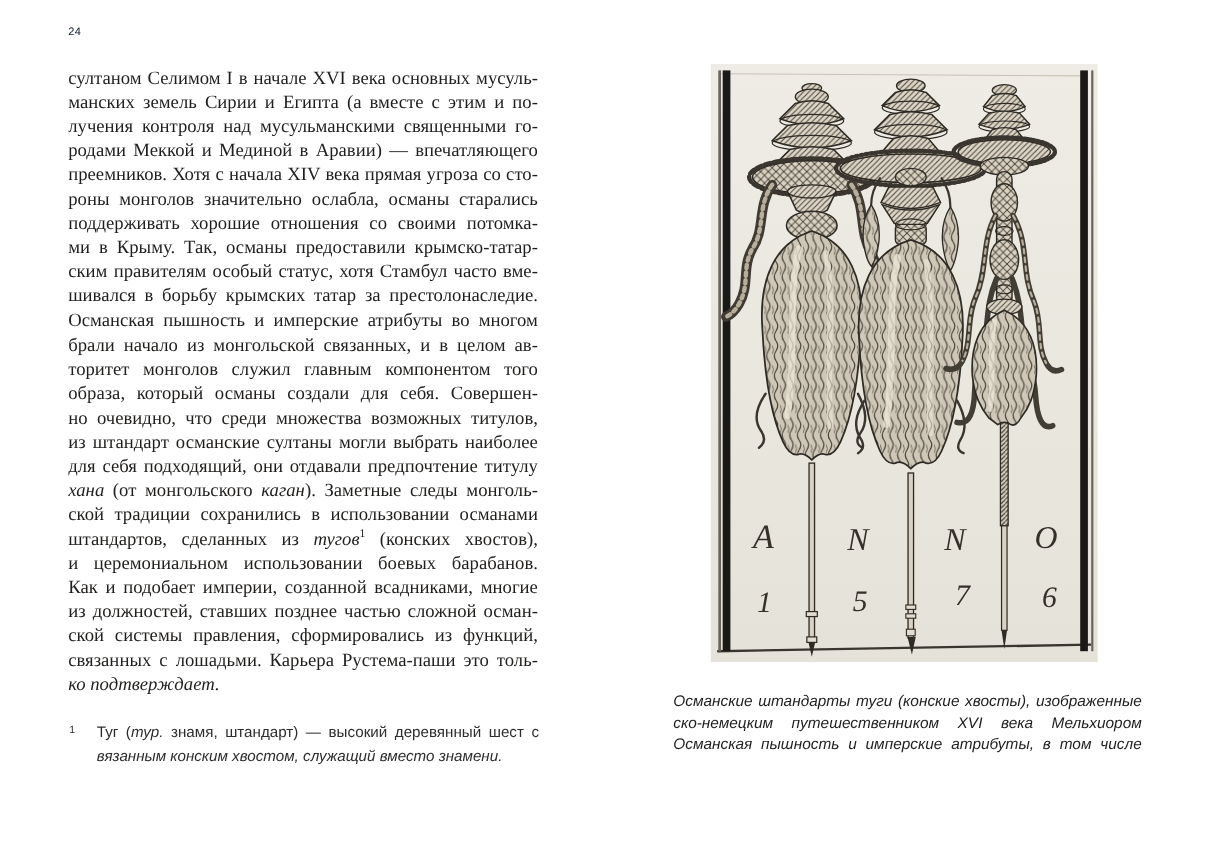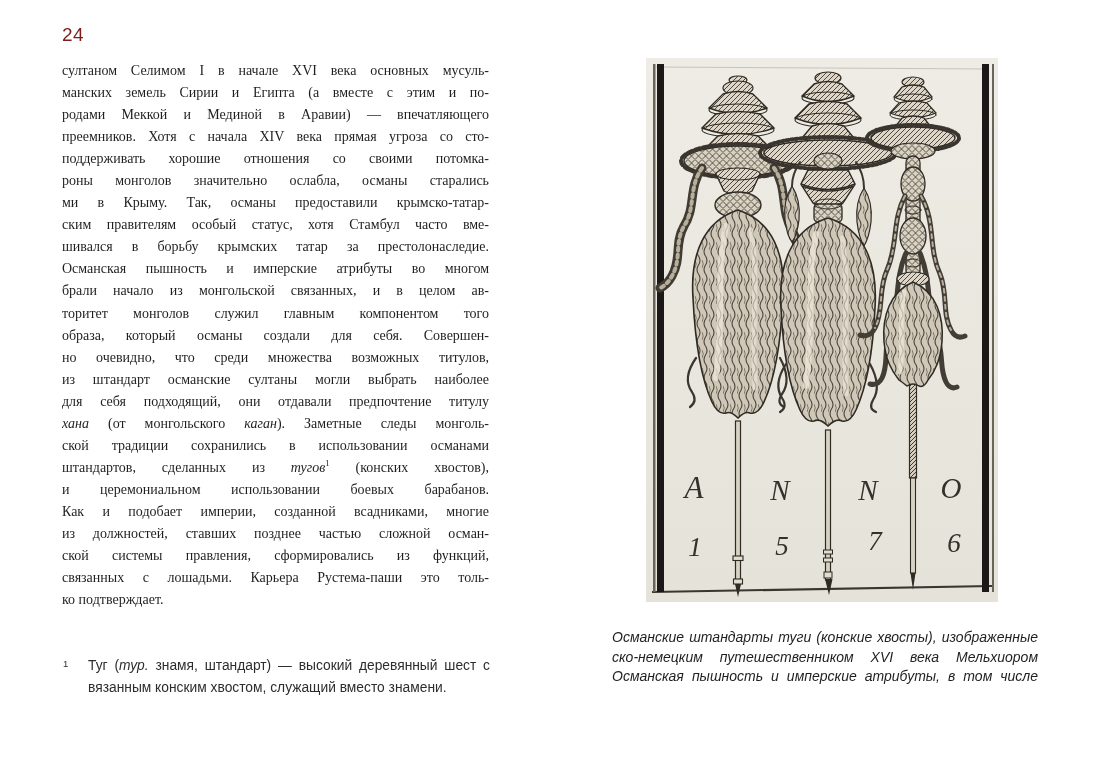--- a/index.html
+++ b/index.html
@@ -2,33 +2,33 @@
 <html><head>
 <meta charset="utf-8">
 <style>
   html,body{margin:0;padding:0;}
   body{
     width:1100px;height:779px;background:#ffffff;position:relative;
     font-family:"Liberation Serif",serif;overflow:hidden;
   }
   .pagenum{
     position:absolute;left:62px;top:24px;
-    font-family:"Liberation Sans",sans-serif;font-size:19px;color:#7f1d1d;
+    font-family:"Liberation Sans",sans-serif;font-size:10px;color:#0f172a;
     letter-spacing:.4px;
   }
   
   .body-text{
     position:absolute;left:62px;top:60px;width:427px;
-    font-size:14px;line-height:22.05px;color:#211f1d;
+    font-size:17px;line-height:22.05px;color:#211f1d;
   }
   .tl{
     text-align:justify;text-align-last:justify;
     height:22.05px;overflow:hidden;white-space:normal;
   }
-  .tl.last{text-align-last:left;}
+  .tl.last{text-align-last:left;font-style:italic;}
   .it{font-style:italic;margin-top:44px;}
   sup{font-size:.62em;line-height:0;}
   
   .footnote{
     position:absolute;left:62px;top:655px;width:428px;
     font-family:"Liberation Sans",sans-serif;font-size:13.8px;
     line-height:21.8px;color:#2d2d2d;padding-left:26px;box-sizing:border-box;
   }
   .footnote .tl{height:21.8px;}
   .fn-marker{
@@ -47,24 +47,25 @@
   .caption .tl{height:19.6px;}
 </style>
 </head>
 <body>
 
 <div class="pagenum">24</div>
 
 <div class="body-text">
     <div class="tl"><span>султаном Селимом I в начале XVI века основных мусуль-</span></div>
     <div class="tl"><span>манских земель Сирии и Египта (а вместе с этим и по-</span></div>
+    <div class="tl"><span>лучения контроля над мусульманскими священными го-</span></div>
     <div class="tl"><span>родами Меккой и Мединой в Аравии) — впечатляющего</span></div>
     <div class="tl"><span>преемников. Хотя с начала XIV века прямая угроза со сто-</span></div>
+    <div class="tl"><span>роны монголов значительно ослабла, османы старались</span></div>
     <div class="tl"><span>поддерживать хорошие отношения со своими потомка-</span></div>
-    <div class="tl"><span>роны монголов значительно ослабла, османы старались</span></div>
     <div class="tl"><span>ми в Крыму. Так, османы предоставили крымско-татар-</span></div>
     <div class="tl"><span>ским правителям особый статус, хотя Стамбул часто вме-</span></div>
     <div class="tl"><span>шивался в борьбу крымских татар за престолонаследие.</span></div>
     <div class="tl"><span>Османская пышность и имперские атрибуты во многом</span></div>
     <div class="tl"><span>брали начало из монгольской связанных, и в целом ав-</span></div>
     <div class="tl"><span>торитет монголов служил главным компонентом того</span></div>
     <div class="tl"><span>образа, который османы создали для себя. Совершен-</span></div>
     <div class="tl"><span>но очевидно, что среди множества возможных титулов,</span></div>
     <div class="tl"><span>из штандарт османские султаны могли выбрать наиболее</span></div>
     <div class="tl"><span>для себя подходящий, они отдавали предпочтение титулу</span></div>

